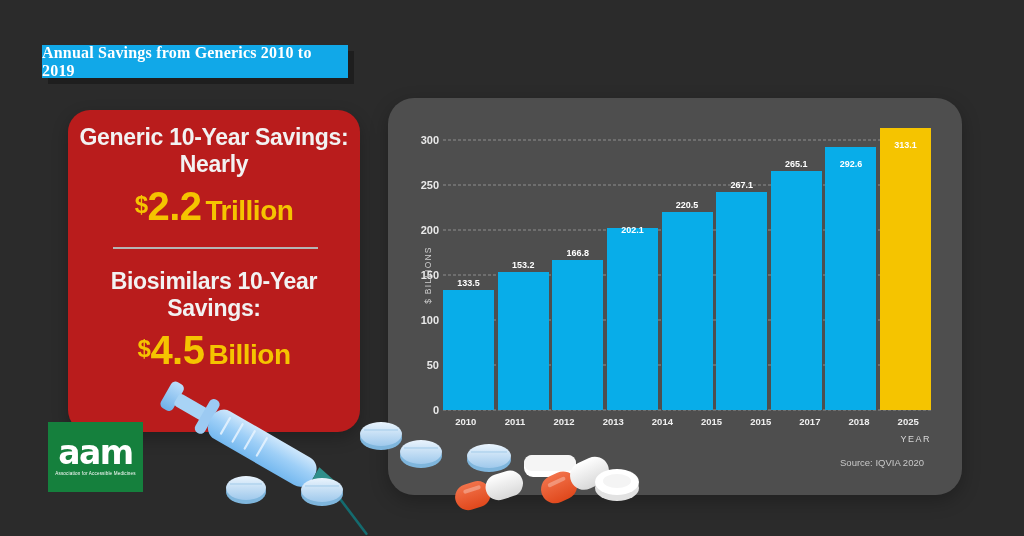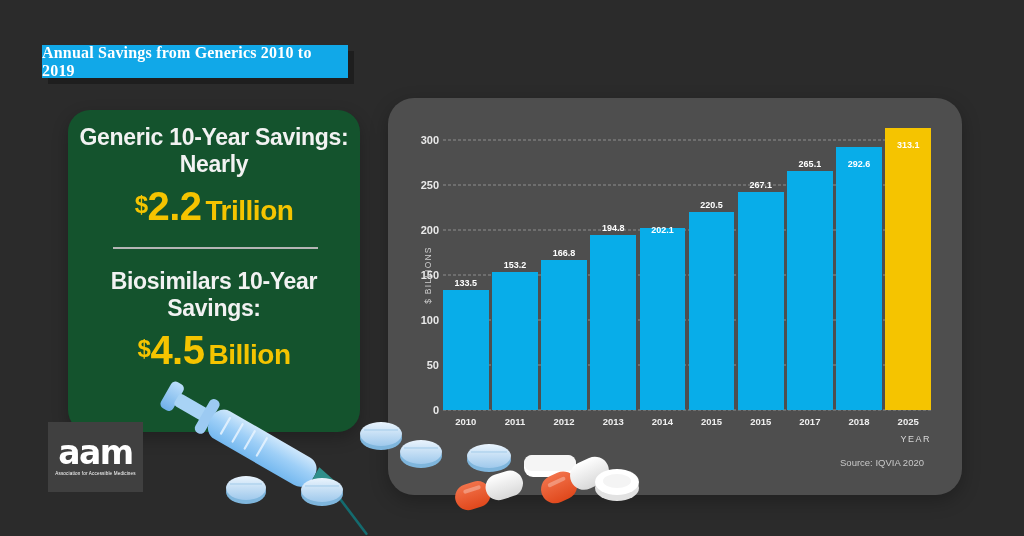--- a/index.html
+++ b/index.html
@@ -18,21 +18,21 @@
     box-shadow:6px 6px 0 rgba(0,0,0,.30);
   }
   .title-banner .txt{
     color:#ffffff; font-weight:bold; font-size:16px; letter-spacing:.2px;
     font-family:"Liberation Serif", serif;
   }
 
   
   .stat-panel{
     position:absolute; left:68px; top:110px; width:292px; height:322px;
-    background:#14532d; border-radius:22px;
+    background:#b91c1c; border-radius:22px;
     box-shadow:0 6px 16px rgba(0,0,0,.25);
   }
   .stat-block{ text-align:center; }
   .stat-head{
     color:#f2f2f2; font-weight:bold; font-size:23px; line-height:27px;
     letter-spacing:-.3px;
   }
   .stat-value{
     color:#f5c400; font-weight:bold; margin-top:6px; letter-spacing:-.5px;
     white-space:nowrap;
@@ -92,21 +92,21 @@
     position:absolute; left:55px; top:336px; width:488px; text-align:right;
     color:#d8d8d8; font-size:9px; letter-spacing:1.5px;
   }
   .source{
     position:absolute; right:38px; bottom:27px; color:#c9c9c9; font-size:9.5px;
   }
 
   
   .logo{
     position:absolute; left:48px; top:422px; width:95px; height:70px;
-    background:#404040; display:flex; flex-direction:column;
+    background:#15803d; display:flex; flex-direction:column;
     align-items:center; justify-content:center;
   }
   .logo .mark{
     color:#fff; font-weight:bold; font-size:33px; line-height:30px;
     letter-spacing:-1.5px; font-family:"DejaVu Sans", sans-serif;
   }
   .logo .tag{
     color:#fff; font-size:4.6px; letter-spacing:.15px; margin-top:3px;
     white-space:nowrap;
   }
@@ -159,24 +159,20 @@
             <div class="bar" style="height: 120.15px; background: rgb(8, 173, 233);"></div>
             <div class="bar-label above" style="bottom: 122.15px;">133.5</div>
           </div>
           <div class="bar-col">
             <div class="bar" style="height: 137.88px; background: rgb(8, 173, 233);"></div>
             <div class="bar-label above" style="bottom: 139.88px;">153.2</div>
           </div>
           <div class="bar-col">
             <div class="bar" style="height: 150.12px; background: rgb(8, 173, 233);"></div>
             <div class="bar-label above" style="bottom: 152.12px;">166.8</div>
-          </div>
-          <div class="bar-col">
-            <div class="bar" style="height: 175.32px; background: rgb(8, 173, 233);"></div>
-            <div class="bar-label above" style="bottom: 177.32px;">194.8</div>
           </div>
           <div class="bar-col">
             <div class="bar" style="height: 181.89px; background: rgb(8, 173, 233);"></div>
             <div class="bar-label above" style="bottom: 175px;">202.1</div>
           </div>
           <div class="bar-col">
             <div class="bar" style="height: 198.45px; background: rgb(8, 173, 233);"></div>
             <div class="bar-label above" style="bottom: 200.45px;">220.5</div>
           </div>
           <div class="bar-col">

